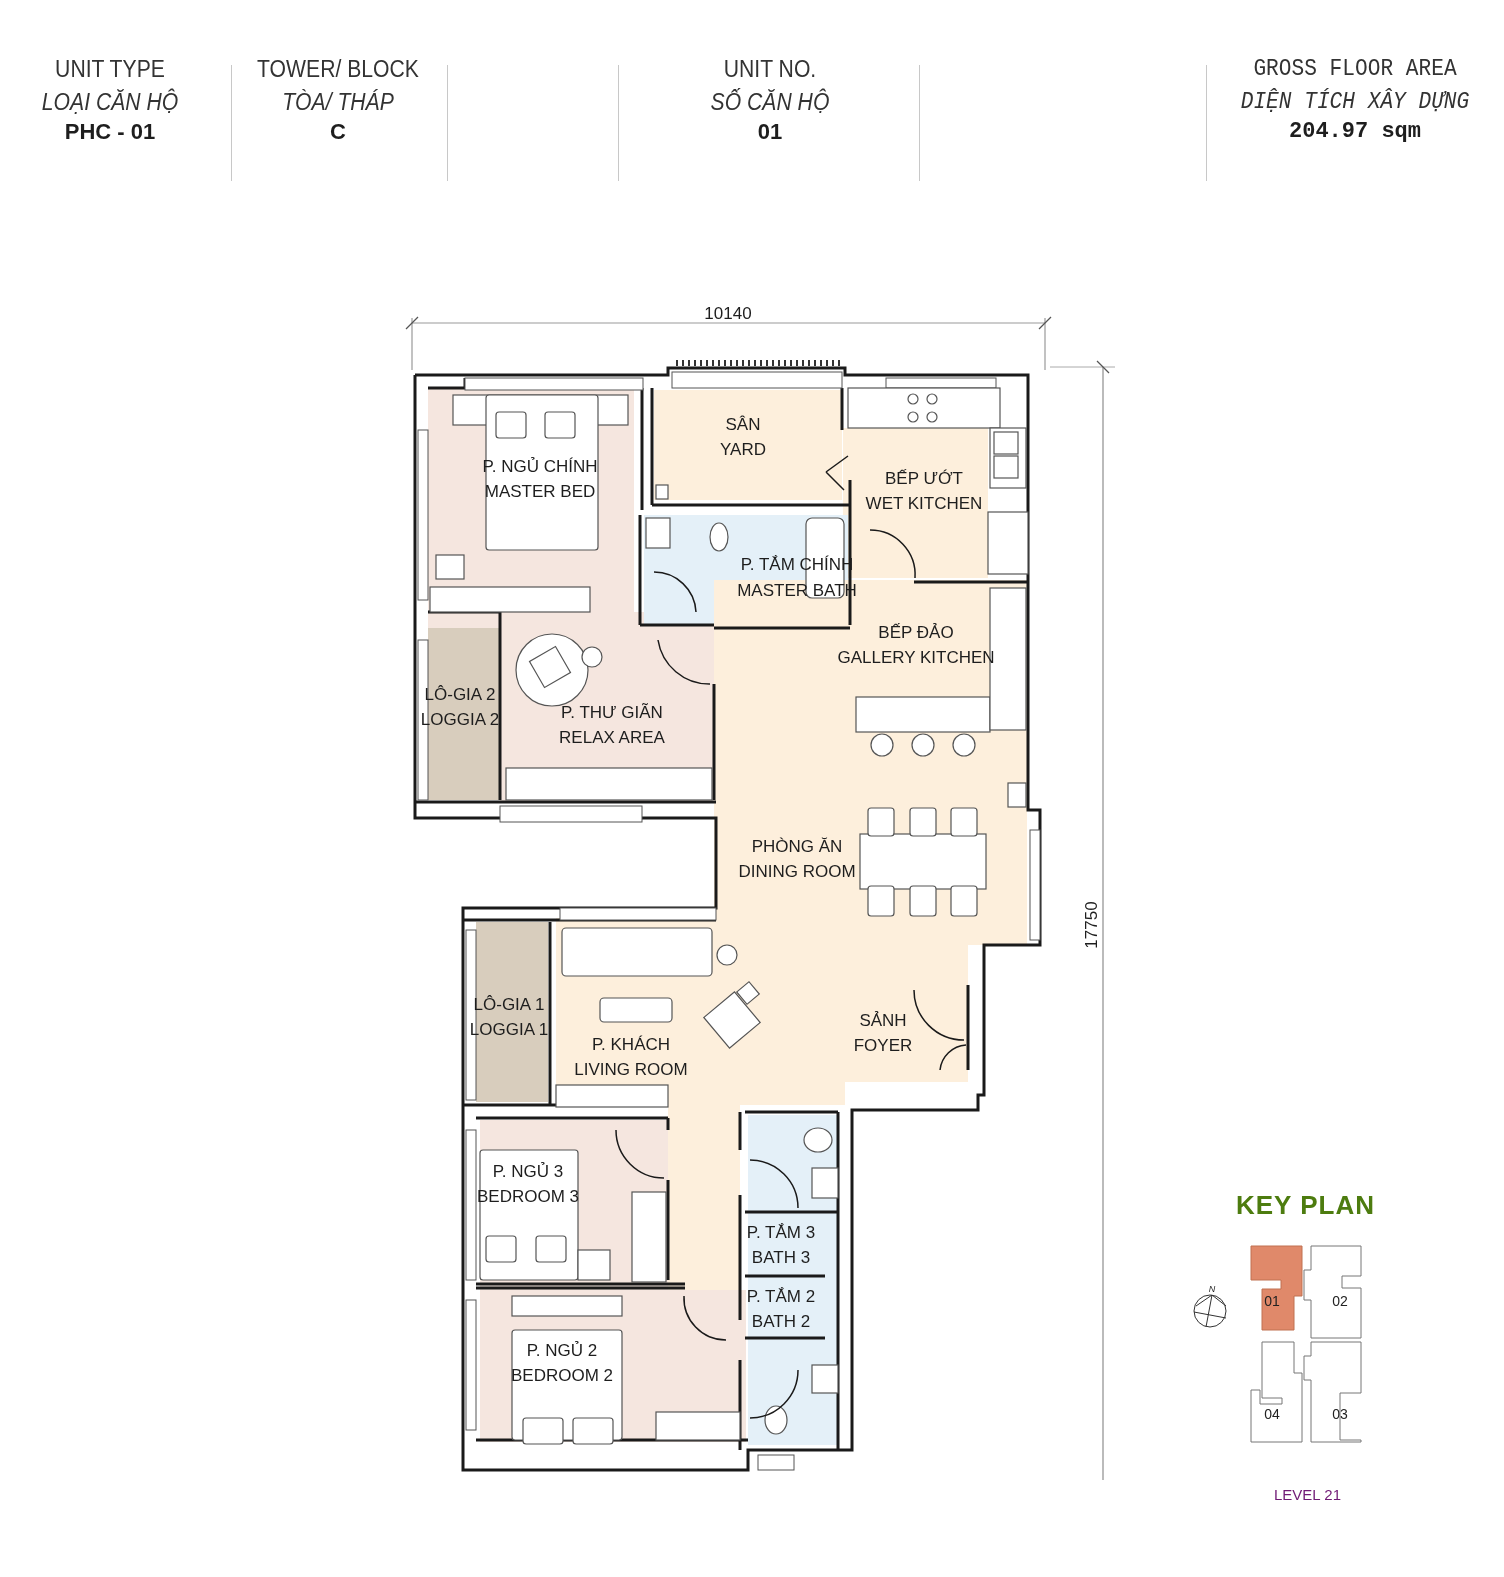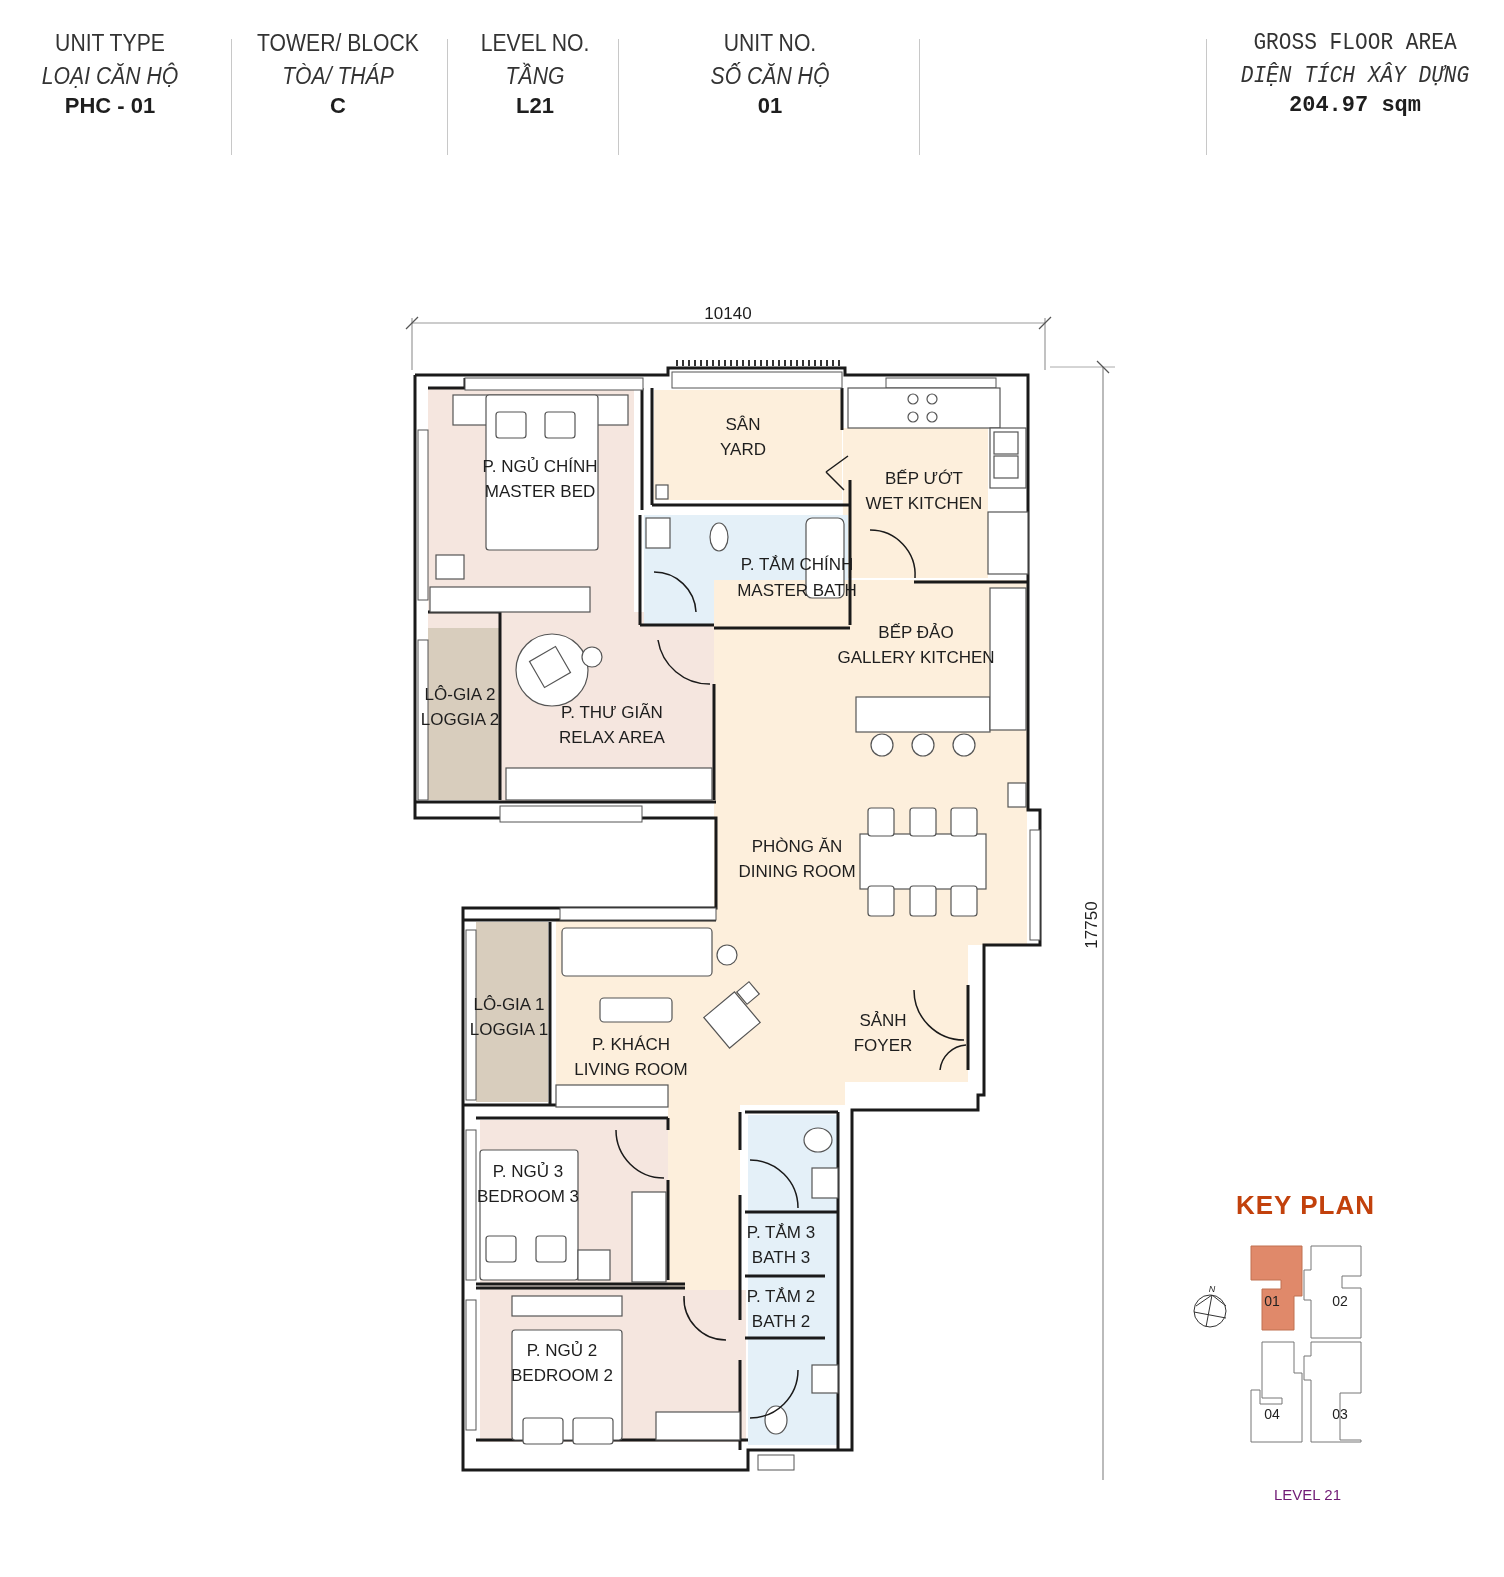--- a/index.html
+++ b/index.html
@@ -1,48 +1,43 @@
 <!DOCTYPE html>
 <html><head>
 <meta charset="utf-8">
 <style>
   html, body { margin:0; padding:0; background:#ffffff; }
   body { width:1504px; height:1577px; position:relative; overflow:hidden; font-family:"Liberation Sans", sans-serif; color:#1a1a1a; }
-  .header { position:absolute; top:27px; left:0; width:1225px; height:130px; }
+  .header { position:absolute; top:53px; left:0; width:1225px; height:130px; }
   .col { position:absolute; top:0; text-align:center; }
   .col .en { font-size:23px; font-weight:300; color:#333; letter-spacing:0px; line-height:33px; transform:scaleX(0.92); }
   .col .vi { font-size:23px; font-style:italic; font-weight:300; color:#333; line-height:33px; transform:scaleX(0.92); }
   .col .val { font-size:22px; font-weight:700; color:#1e1e1e; }
   .sep { position:absolute; top:12px; width:1px; height:116px; background:#c8c8c8; }
   .plan { position:absolute; left:0; top:0; }
   .lbl { font-family:"Liberation Sans", sans-serif; font-size:17px; fill:#1e1e1e; text-anchor:middle; }
-  .keyplan-title { position:absolute; left:1236px; top:1190px; font-size:26px; font-weight:700; color:#c2410c; letter-spacing:1px;text-align:center; }
+  .keyplan-title { position:absolute; left:1236px; top:1190px; font-size:26px; font-weight:700; color:#4d7c0f; letter-spacing:1px;text-align:center; }
   .level-lbl { position:absolute; left:1274px; top:1486px; font-size:15px; color:#701a75; }
 </style>
 </head>
 <body>
 
 <div class="header">
   <div class="col" style="left:10px;width:200px;">
     <div class="en">UNIT TYPE</div>
     <div class="vi">LOẠI CĂN HỘ</div>
     <div class="val">PHC - 01</div>
   </div>
   <div class="sep" style="left:231px;"></div>
   <div class="col" style="left:238px;width:200px;">
     <div class="en">TOWER/ BLOCK</div>
     <div class="vi">TÒA/ THÁP</div>
     <div class="val">C</div>
   </div>
   <div class="sep" style="left:447px;"></div>
-  <div class="col" style="left:455px;width:160px;">
-    <div class="en">LEVEL NO.</div>
-    <div class="vi">TẦNG</div>
-    <div class="val">L21</div>
-  </div>
   <div class="sep" style="left:618px;"></div>
   <div class="col" style="left:660px;width:220px;">
     <div class="en">UNIT NO.</div>
     <div class="vi">SỐ CĂN HỘ</div>
     <div class="val">01</div>
   </div>
   <div class="sep" style="left:919px;"></div>
   <div class="sep" style="left:1206px;"></div>
   <div class="col" style="left:1215px;width:280px;font-family:Liberation Mono, monospace;">
     <div class="en">GROSS FLOOR AREA</div>

